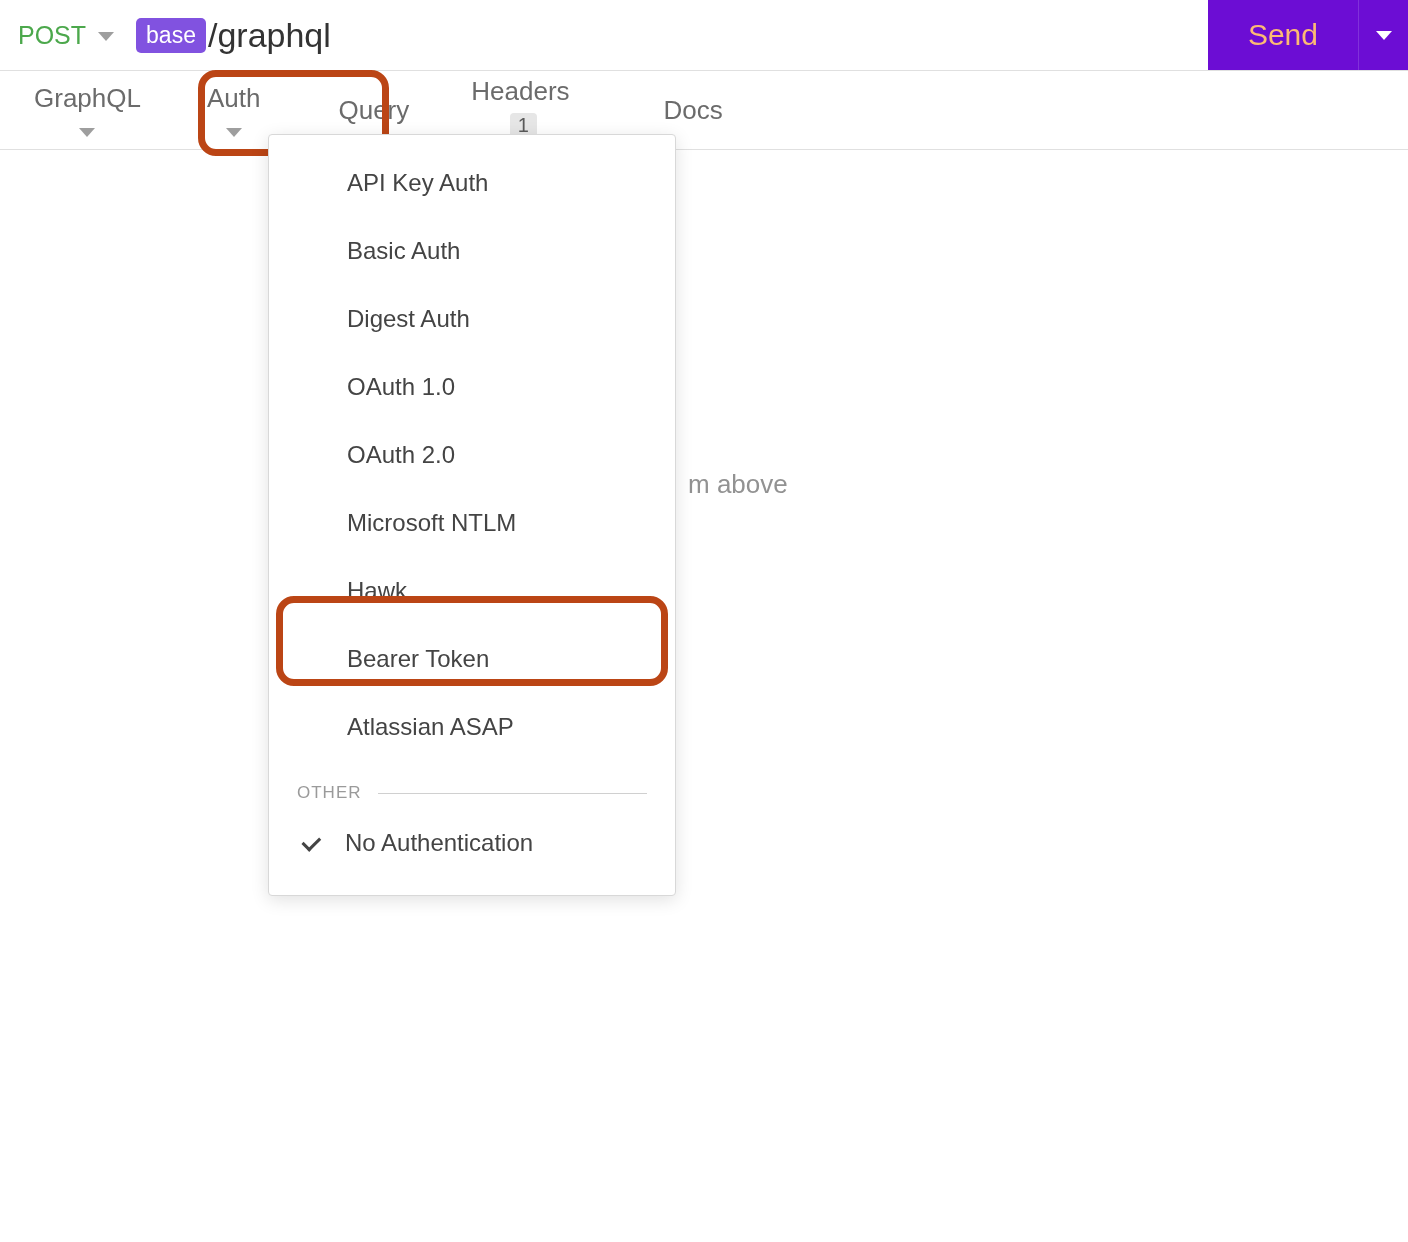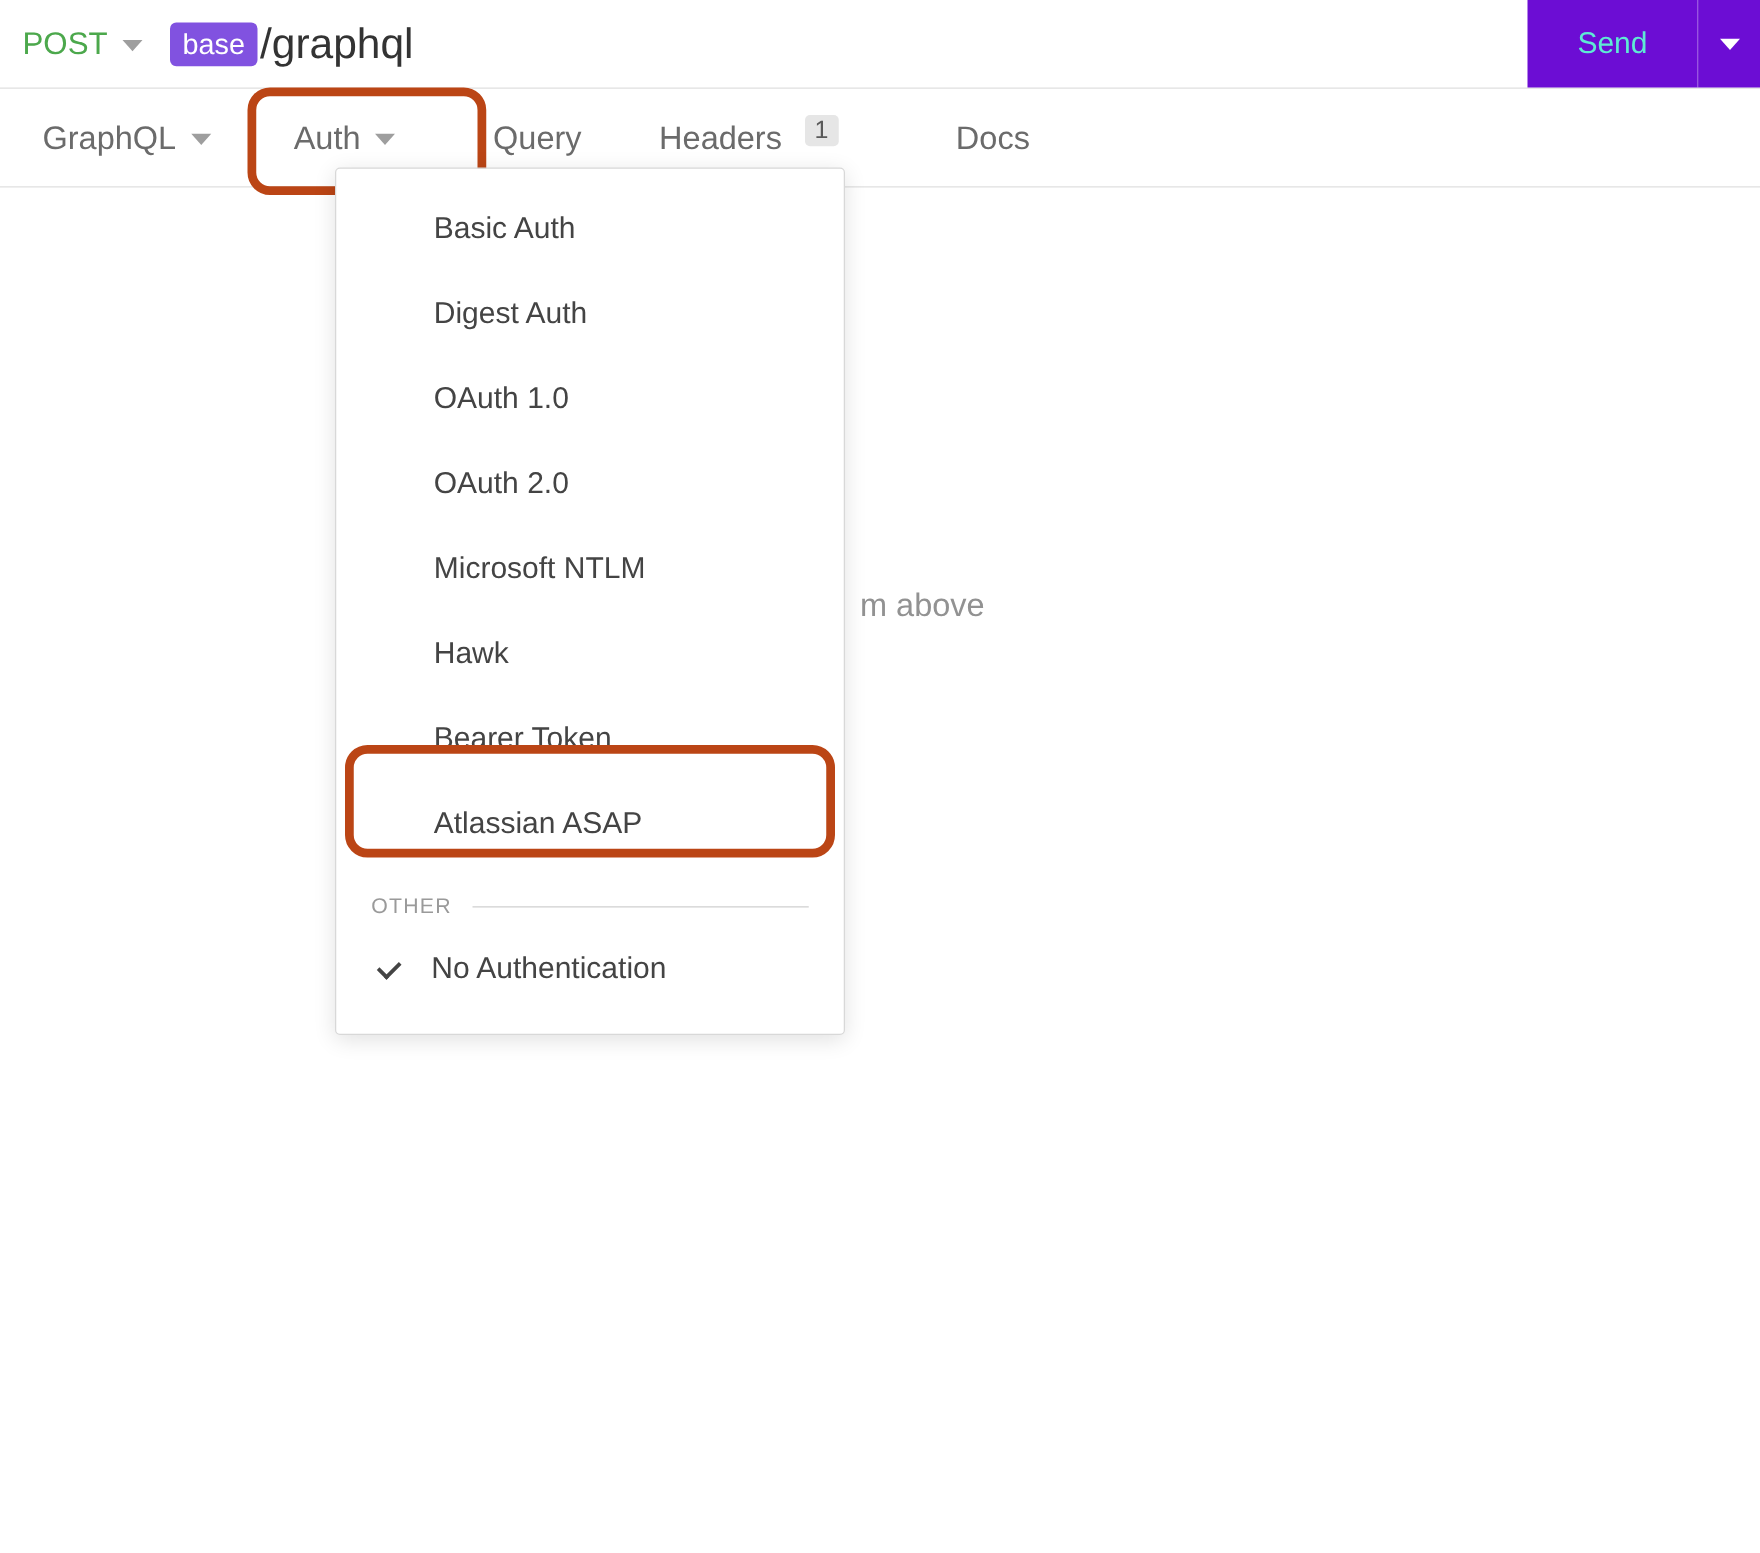--- a/index.html
+++ b/index.html
@@ -60,22 +60,22 @@
       margin-left: 2px;
     }
     .send-wrapper {
       margin-left: auto;
       display: flex;
       align-items: stretch;
       height: 70px;
     }
     .send-button {
       background: #6C0DD4;
-      color: #5eead4;
-      font-size: 24px;
+      color: #fdba74;
+      font-size: 30px;
       border: none;
       padding: 0 40px;
       cursor: pointer;
     }
     .send-dropdown {
       background: #6C0DD4;
       border: none;
       width: 50px;
       display: flex;
       align-items: center;
@@ -94,20 +94,21 @@
     }
     .tab {
       display: flex;
       align-items: center;
       gap: 12px;
       font-size: 26px;
       color: #6b6b6b;
       cursor: pointer;
       padding: 14px 22px;
       position: relative;
+      flex-direction: column;
     }
     .tab-graphql {
       padding: 14px 18px 14px 0;
       margin-right: 18px;
     }
     .tab-auth {
       padding: 14px 30px;
     }
     .tab-query {
       margin-left: 24px;
@@ -258,20 +259,21 @@
   <div class="tab tab-docs">
     <span>Docs</span>
   </div>
 </div>
 
 <div class="background-text">m above</div>
 
 <div class="highlight-auth"></div>
 
 <div class="dropdown-menu">
+  <div class="dropdown-item">API Key Auth</div>
   <div class="dropdown-item">Basic Auth</div>
   <div class="dropdown-item">Digest Auth</div>
   <div class="dropdown-item">OAuth 1.0</div>
   <div class="dropdown-item">OAuth 2.0</div>
   <div class="dropdown-item">Microsoft NTLM</div>
   <div class="dropdown-item">Hawk</div>
   <div class="dropdown-item">Bearer Token</div>
   <div class="dropdown-item">Atlassian ASAP</div>
   <div class="dropdown-section">
     <span class="section-label">OTHER</span>

